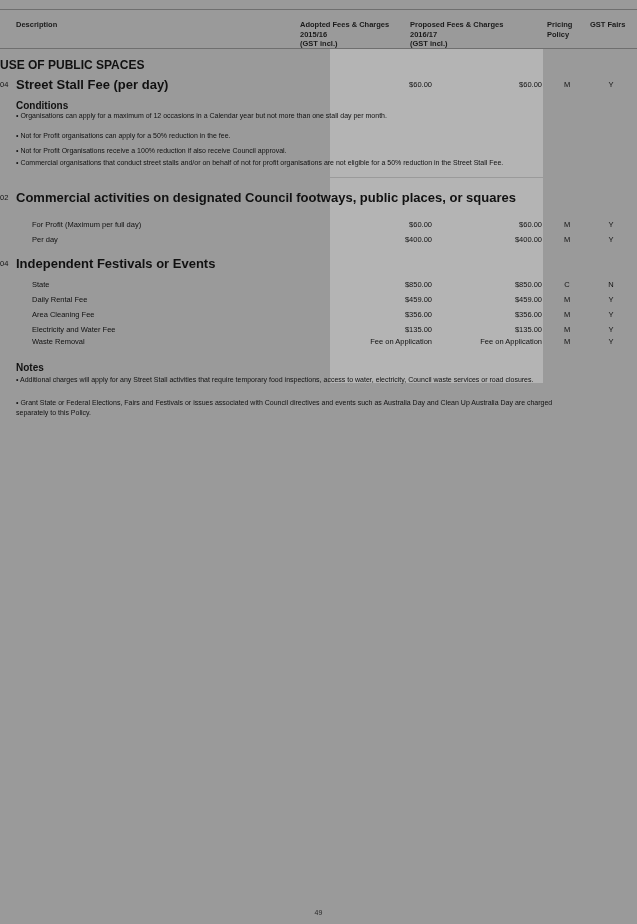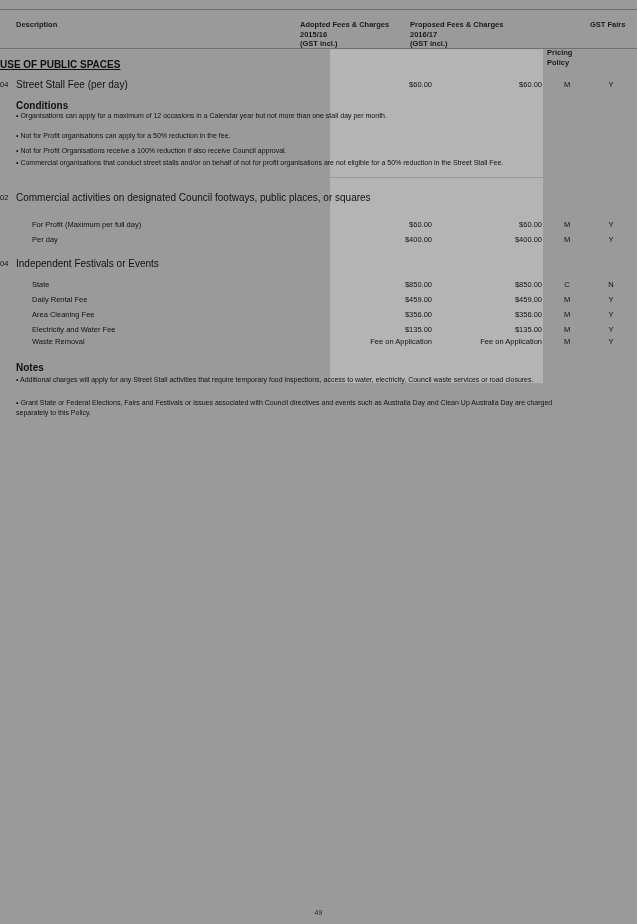--- a/index.html
+++ b/index.html
@@ -31,21 +31,21 @@
   .hdr .cell {
     position: absolute;
     font-size: 7.5px;
     font-weight: bold;
     color: #1a1a1a;
     line-height: 9.5px;
   }
   .hdr .c-desc { left: 16px; top: 6px; }
   .hdr .c-adopted { left: 300px; top: 6px; width: 132px; text-align: left; }
   .hdr .c-proposed { left: 410px; top: 6px; width: 132px; }
-  .hdr .c-pricing { left: 547px; top: 6px; width: 42px; text-align: left; margin-top: 28px; }
+  .hdr .c-pricing { left: 547px; top: 6px; width: 42px; text-align: left; }
   .hdr .c-gst { left: 590px; top: 6px; width: 44px; text-align: left; }
 
   .rule {
     position: absolute;
     left: 0;
     width: 637px;
     height: 1px;
     background: #6f6f6f;
   }
 
@@ -102,26 +102,25 @@
   }
   .row .gst {
     position: absolute;
     left: 600px;
     top: 0;
     width: 22px;
     text-align: center;
   }
   .section-title {
     font-weight: bold;
-    text-decoration: underline;
-    font-size: 10px;
+    font-size: 12px;
   }
   .sub-title {
-    font-weight: normal;
-    font-size: 10px;
+    font-weight: bold;
+    font-size: 13px;
   }
   .note-title {
     font-weight: bold;
     font-size: 10px;
   }
   .bullet {
     position: absolute;
     left: 16px;
     font-size: 7px;
     line-height: 9.5px;

